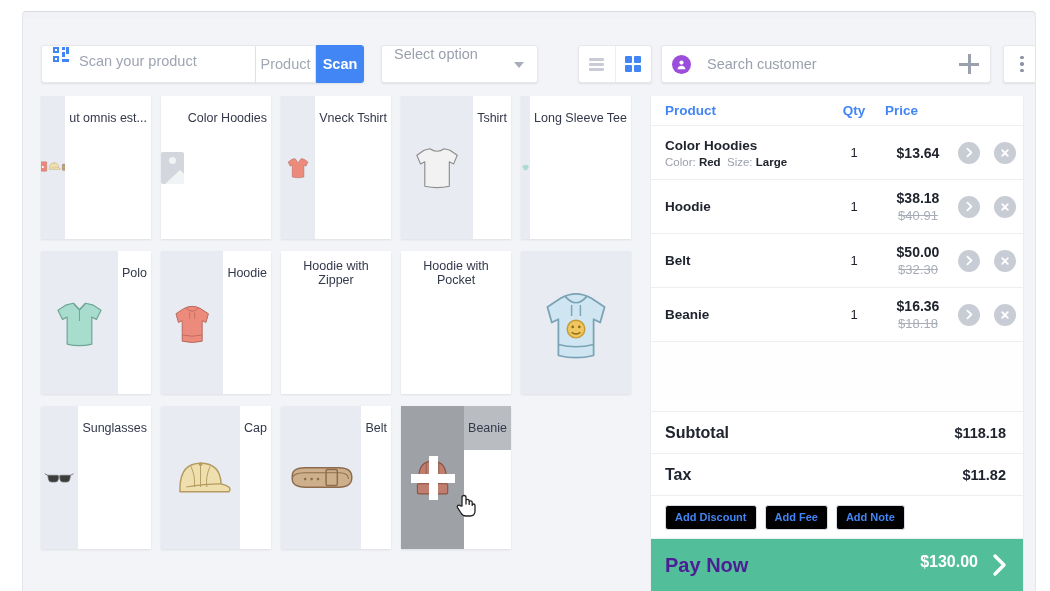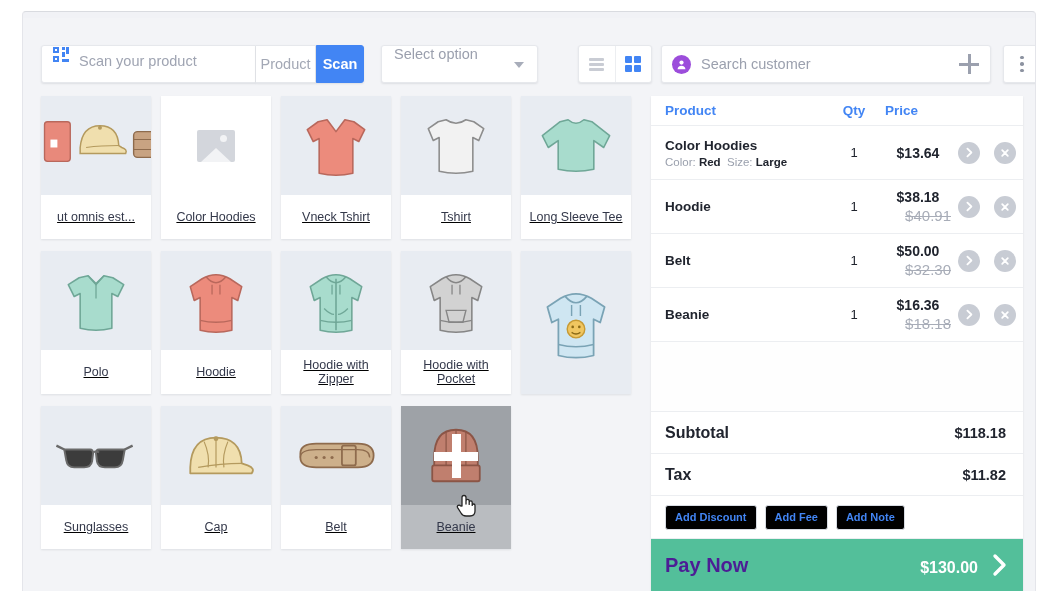--- a/index.html
+++ b/index.html
@@ -113,21 +113,21 @@
   }
   #customer-avatar {
     width: 19px; height: 19px; border-radius: 50%;
     background: #9c4ddb; margin-left: 10px; flex: none;
     display: flex; align-items: center; justify-content: center;
   }
   #customer-input {
     border: 0; outline: 0; background: transparent;
     font-family: "Liberation Sans", sans-serif;
     font-size: 14.5px; color: #3d4250;
-    margin-left: 10px; width: 250px; height: 30px;
+    margin-left: 16px; width: 250px; height: 30px;
   }
   #customer-input::placeholder { color: #9ba0ae; }
   #add-customer-btn {
     position: absolute; right: 11px; top: 50%; margin-top: -10px;
     width: 20px; height: 20px; cursor: pointer;
   }
   #add-customer-btn:before, #add-customer-btn:after {
     content: ""; position: absolute; background: #9ba0ae;
   }
   #add-customer-btn:before { left: 0; top: 9px; width: 20px; height: 2.5px; }
@@ -150,22 +150,22 @@
     display: grid;
     grid-template-columns: repeat(5, 110px);
     grid-auto-rows: 143px;
     column-gap: 10px; row-gap: 12px;
     align-content: start;
   }
   .tile {
     width: 110px; height: 143px;
     background: #fff;
     box-shadow: 0 1px 2px rgba(40,45,60,.10);
-    display: flex; flex-direction: column;
-    cursor: pointer; position: relative; overflow: hidden; text-decoration: underline;
+    display: flex; 
+    cursor: pointer; position: relative; overflow: hidden;
   }
   .tile-img {
     flex: 1; background: #e8ecf2;
     display: flex; align-items: center; justify-content: center;
     position: relative; overflow: hidden;
   }
   .tile-img.white { background: #fff; }
   .tile-label {
     height: 44px; background: #fff;
     display: flex; align-items: center; justify-content: center;
@@ -224,21 +224,21 @@
   #cart-items { flex: none; }
   .cart-row {
     min-height: 54px; display: flex; align-items: center;
     border-bottom: 1px solid #eceef1;
   }
   .ci-name { font-size: 13.5px; font-weight: bold; color: #20242e; }
   .ci-variant { font-size: 11.5px; margin-top: 3px; color: #9aa0ad; }
   .ci-variant b { color: #20242e; font-weight: bold; }
   .ci-qty { font-size: 13px; color: #20242e; }
   .ci-price { font-size: 14px; font-weight: bold; color: #20242e; text-align: center; }
-  .ci-old { font-size: 15px; color: #a8adb8; text-decoration: line-through; text-align: right; margin-top: 2px; }
+  .ci-old { font-size: 13px; color: #a8adb8; text-decoration: line-through; text-align: center; margin-top: 2px; }
   .circ-btn {
     width: 22px; height: 22px; border-radius: 50%;
     background: #c8ccd4; display: flex; align-items: center; justify-content: center;
     cursor: pointer; margin: 0 auto;
   }
   .circ-btn svg { display: block; }
 
   #cart-filler { flex: 1; background: #fefefe; border-bottom: 1px solid #eceef1; }
 
   .total-row {
@@ -262,21 +262,21 @@
     font-family: "Liberation Sans", sans-serif;
     text-align: center;
   }
 
   #pay-now {
     height: 52px; background: #53bf9a;
     display: flex; align-items: center; justify-content: space-between;
     padding: 0 14px; cursor: pointer; flex: none;
   }
   #pay-label { font-size: 20px; font-weight: bold; color: #4c1d95; }
-  #pay-right { display: flex; align-items: flex-end; gap: 14px; }
+  #pay-right { display: flex; align-items: flex-start; gap: 14px; }
   #pay-amount { font-size: 16px; font-weight: bold; color: #fff; }
 </style>
 </head>
 <body>
 
 <div id="app-frame">
 <div id="app-inner">
 
   <div id="toolbar">
 

